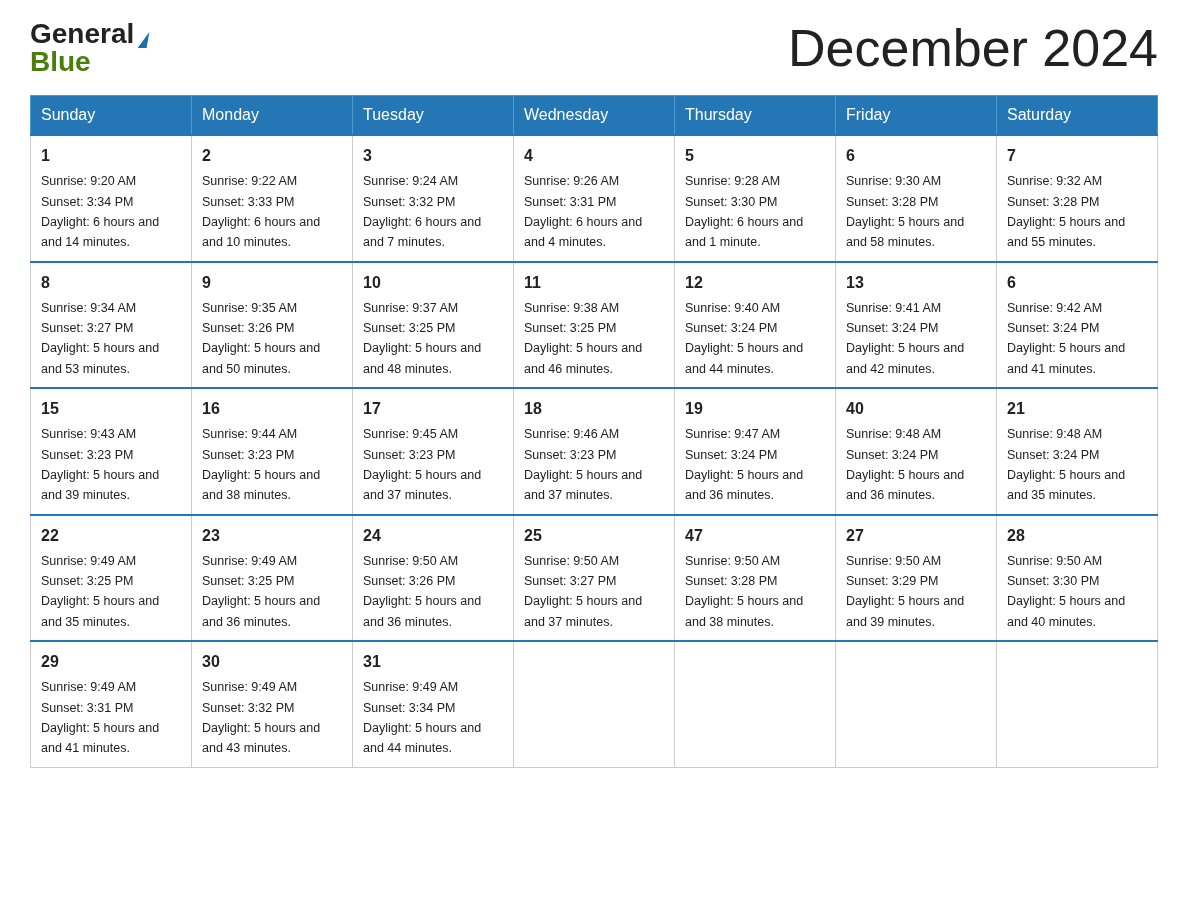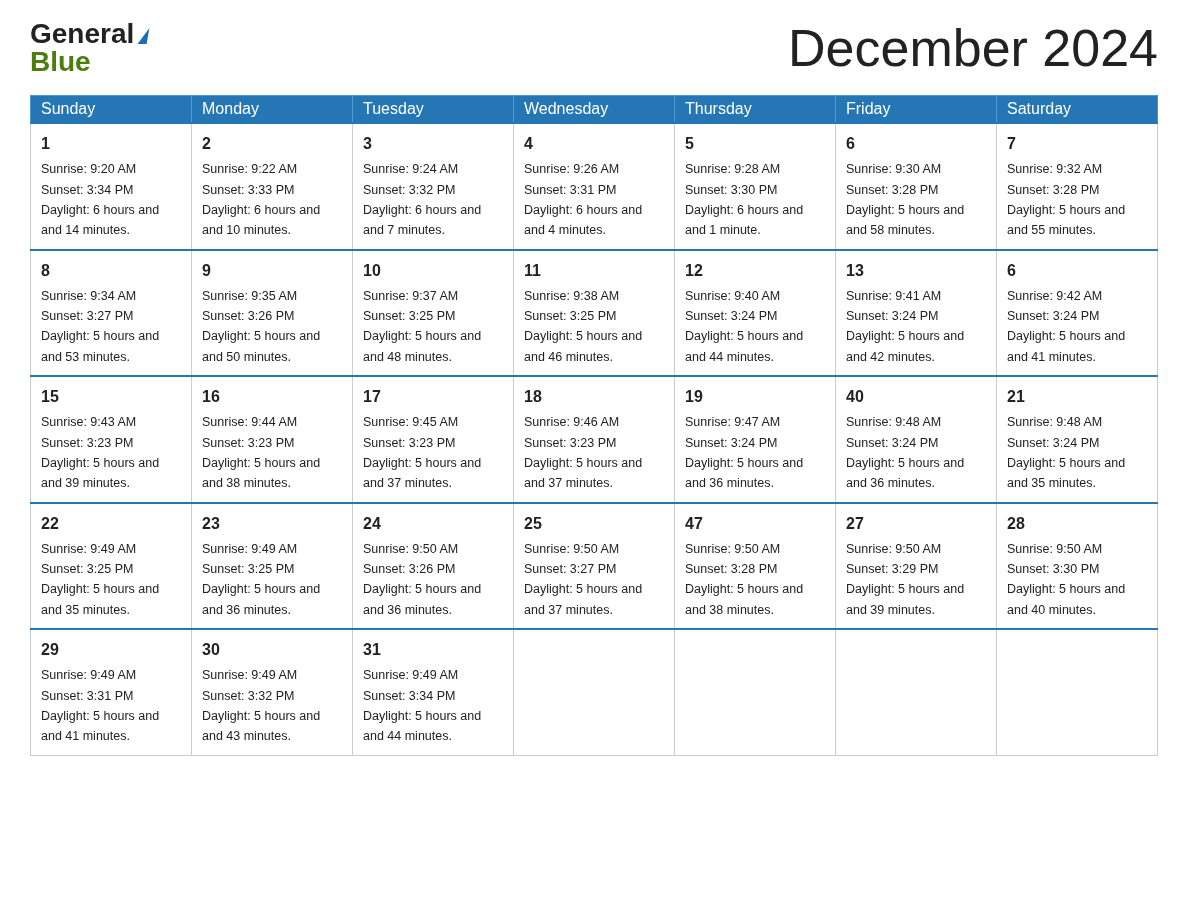--- a/index.html
+++ b/index.html
@@ -52,21 +52,21 @@
       width: 100%;
       border-collapse: collapse;
       table-layout: fixed;
     }
     .calendar-table th {
       background-color: #2576b5;
       color: #fff;
       font-size: 16px;
       font-weight: normal;
       text-align: left;
-      padding: 4px 10px;
+      padding: 10px 10px;
       border: 1px solid #4a9ad4;
     }
     .calendar-table td {
       vertical-align: top;
       border: 1px solid #ccc;
       padding: 8px 10px;
       font-size: 13px;
       line-height: 1.5;
       min-height: 100px;
       height: 115px;
@@ -94,21 +94,21 @@
     .logo-top {
       display: flex;
       align-items: center;
     }
     .logo-text-group {
       display: flex;
       flex-direction: column;
     }
     .logo-line1 {
       display: flex;
-      align-items: center;
+      align-items: flex-end;
     }
   </style>
 </head>
 <body>
 
 <div class="header">
   <div class="logo">
     <div class="logo-top">
       <div class="logo-text-group">
         <div class="logo-line1">

